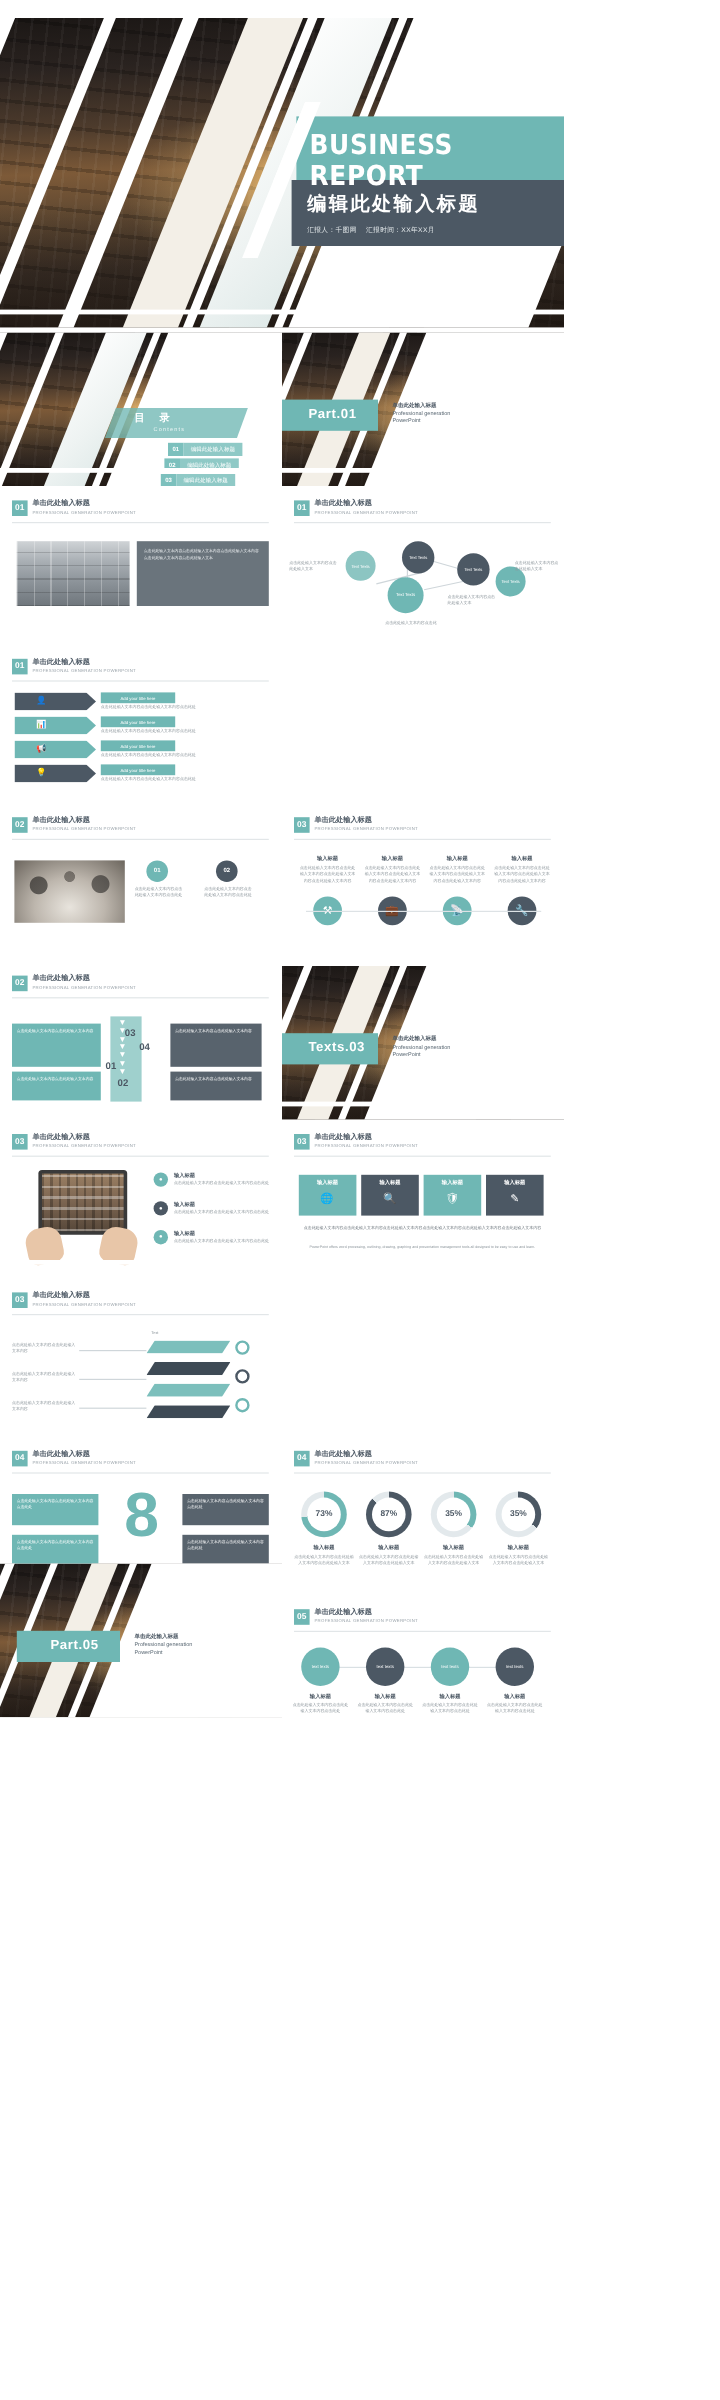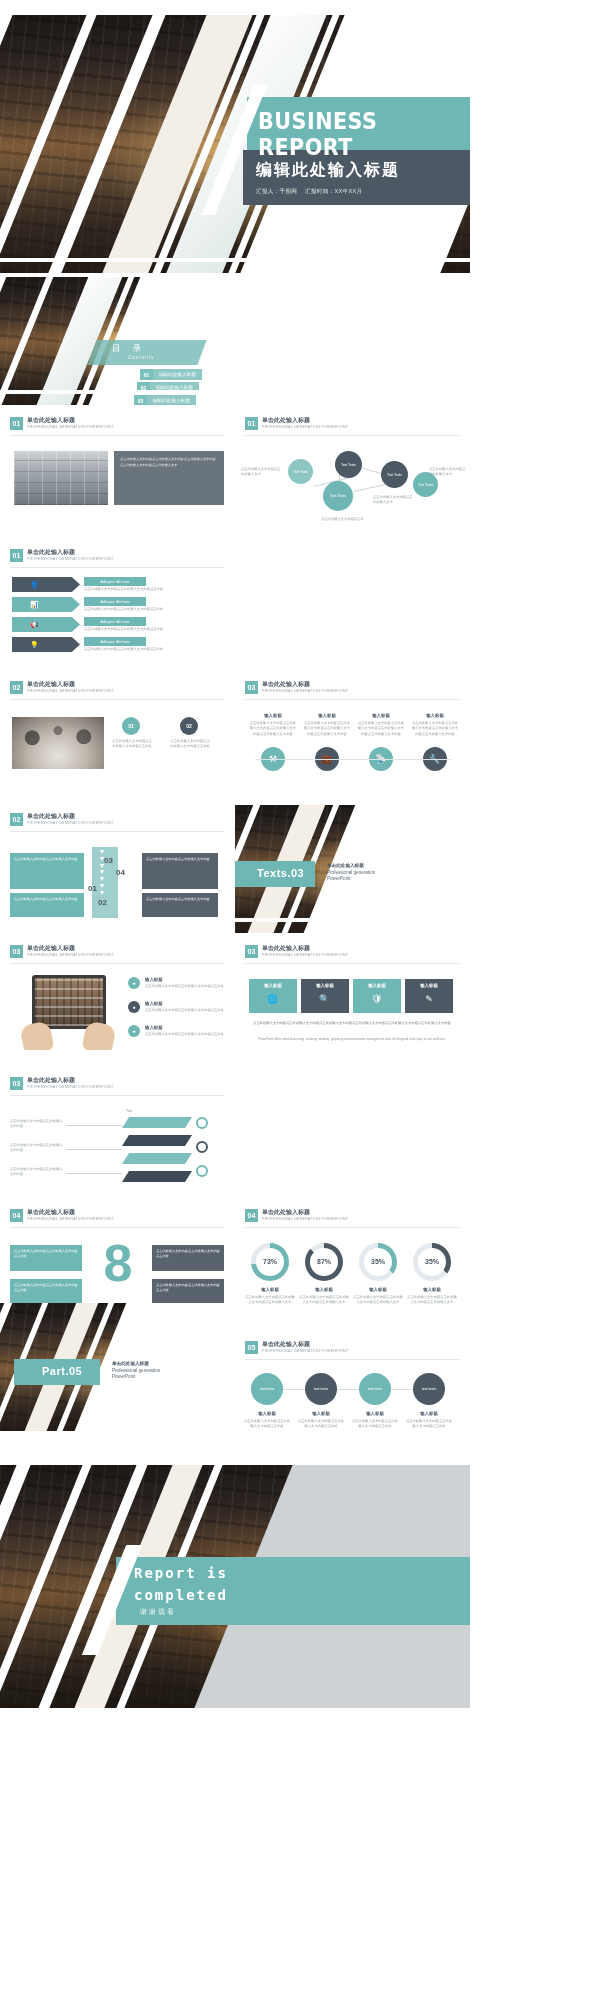--- a/index.html
+++ b/index.html
@@ -115,21 +115,21 @@
   .ring{ position:absolute; border-radius:50%; border-style:solid; }
   .ln{ position:absolute; background:#cfd6da; }
 
   .tiny{ font-size:3.3px; color:#8d969c; line-height:1.6; }
   .tiny2{ font-size:3.6px; color:#6d767d; line-height:1.6; }
   .ttl-sm{ font-size:4.4px; color:#4c5864; font-weight:bold; }
   .ttl-w{ font-size:4.4px; color:#ffffff; font-weight:bold; }
 
   
   .toc-band{ position:absolute; background:rgba(111,183,180,.78); transform:skewX(-20deg); }
-  .toc-title{ position:absolute; color:#fff; font-weight:normal; letter-spacing:5px; }
+  .toc-title{ position:absolute; color:#fff; font-weight:bold; letter-spacing:5px; }
   .toc-sub{ position:absolute; color:#eaf5f4; letter-spacing:1px; }
   .toc-row{ position:absolute; display:flex; align-items:stretch; height:11px; }
   .toc-n{ width:13px; background:#7cc0bd; color:#fff; font-size:5px; font-weight:bold; display:flex; align-items:center; justify-content:center; }
   .toc-b{ background:#8fc9c6; color:#fff; font-size:4.6px; display:flex; align-items:center; padding:0 6px; white-space:nowrap; }
 
   
   .pct{ position:absolute; border-radius:50%; display:flex; align-items:center; justify-content:center;
         font-size:8px; font-weight:bold; color:#4c5864; }
 
   .end-band{ position:absolute; background:#6fb7b4; }
@@ -190,20 +190,36 @@
       <div class="toc-n">02</div>
       <div class="toc-b">编辑此处输入标题</div>
     </div>
     <div class="toc-row" style="left:134px;top:118px;">
       <div class="toc-n">03</div>
       <div class="toc-b">编辑此处输入标题</div>
     </div>
 
   </div>
 
+  <div class="slide w-half" style="left:235px;top:262px;height:128px;">
+    <div class="photo"></div>
+    <div class="slashes">
+      <div class="slash" style="left:-10px;top:-30px;width:7px;height:200px;"></div>
+      <div class="slash cream" style="left:36px;top:-30px;width:26px;height:200px;"></div>
+      <div class="slash" style="left:70px;top:-30px;width:6px;height:200px;"></div>
+      <div class="slash" style="left:92px;top:-30px;width:170px;height:200px;background:#fff;"></div>
+    </div>
+    <div class="part-band" style="left:-10px;top:56px;width:90px;height:26px;"></div>
+    <div class="part-txt" style="left:22px;top:62px;font-size:11px;">Part.01</div>
+    <div class="part-side" style="left:92px;top:58px;font-size:4.6px;">
+      <b>单击此处输入标题</b>
+      <span>Professional generation</span><br>
+      <span>PowerPoint</span>
+    </div>
+  </div>
   <div class="divider" style="top:390px;"></div>
 
   <div class="slide w-half" style="left:0;top:394px;height:128px;">
     <div class="hdr" style="left:10px;top:8px;">
       <div class="hdr-num">01</div>
       <div class="hdr-txt">
         <div class="hdr-t1">单击此处输入标题</div>
         <div class="hdr-t2">PROFESSIONAL GENERATION POWERPOINT</div>
       </div>
     </div>
@@ -560,33 +576,16 @@
     <div class="chip dot" style="left:124px;top:40px;width:32px;height:32px;background:#6fb7b4;font-size:3.6px;">text texts</div>
     <div class="lbl ttl-sm" style="left:120px;top:78px;width:40px;text-align:center;">输入标题</div>
     <div class="lbl tiny" style="left:116px;top:86px;width:48px;text-align:center;">点击此处输入文本内容点击此处输入文本内容点击此处</div>
 
     <div class="chip dot" style="left:178px;top:40px;width:32px;height:32px;background:#4c5864;font-size:3.6px;">text texts</div>
     <div class="lbl ttl-sm" style="left:174px;top:78px;width:40px;text-align:center;">输入标题</div>
     <div class="lbl tiny" style="left:170px;top:86px;width:48px;text-align:center;">点击此处输入文本内容点击此处输入文本内容点击此处</div>
   </div>
   <div class="divider" style="top:1446px;"></div>
 
-  <div class="slide w-full" style="top:1450px;height:258px;">
-    <div class="photo dim"></div>
-    <div class="slashes">
-      <div class="slash" style="left:-40px;top:-40px;width:14px;height:360px;"></div>
-      <div class="slash" style="left:26px;top:-40px;width:9px;height:360px;"></div>
-      <div class="slash" style="left:80px;top:-40px;width:11px;height:360px;"></div>
-      <div class="slash cream" style="left:116px;top:-40px;width:30px;height:360px;"></div>
-      <div class="slash" style="left:158px;top:-40px;width:8px;height:360px;"></div>
-      <div class="slash" style="left:236px;top:-40px;width:300px;height:360px;background:#cfd2d4;"></div>
-    </div>
-    <div class="end-band" style="left:116px;top:92px;width:354px;height:68px;"></div>
-    <div class="slash" style="left:104px;top:80px;width:16px;height:110px;background:#fff;"></div>
-
-    <div class="end-en" style="left:134px;top:100px;font-size:14px;">Report is</div>
-    <div class="end-en" style="left:134px;top:122px;font-size:14px;">completed</div>
-    <div class="end-cn" style="left:140px;top:142px;font-size:7px;">谢谢观看</div>
-  </div>
 
   <div class="box" style="left:0;top:1708px;width:600px;height:292px;background:#ffffff;"></div>
   <div class="box" style="left:470px;top:0;width:130px;height:2000px;background:#ffffff;"></div>
 </div>
 
 </body></html>

